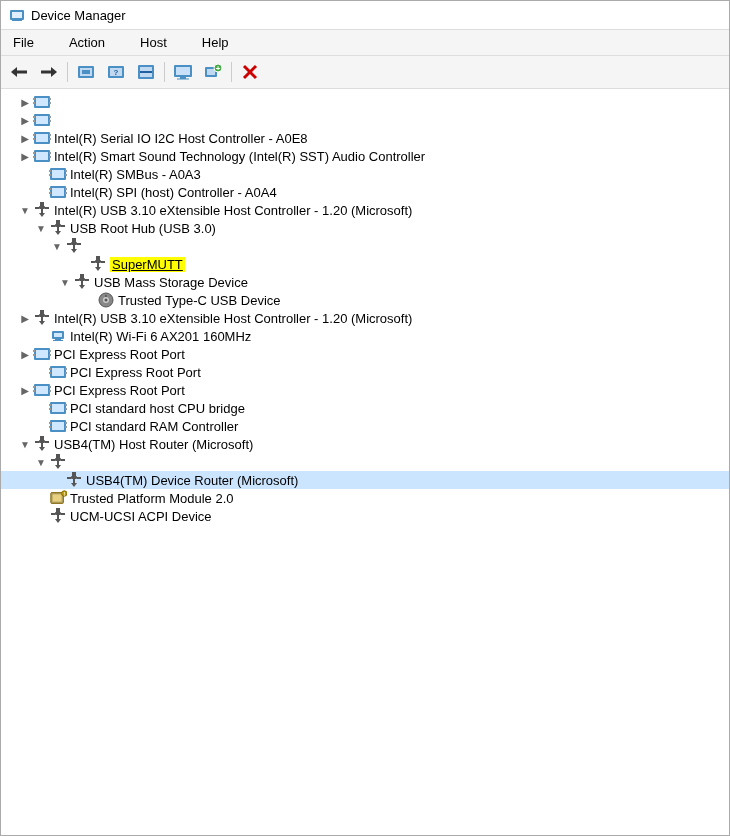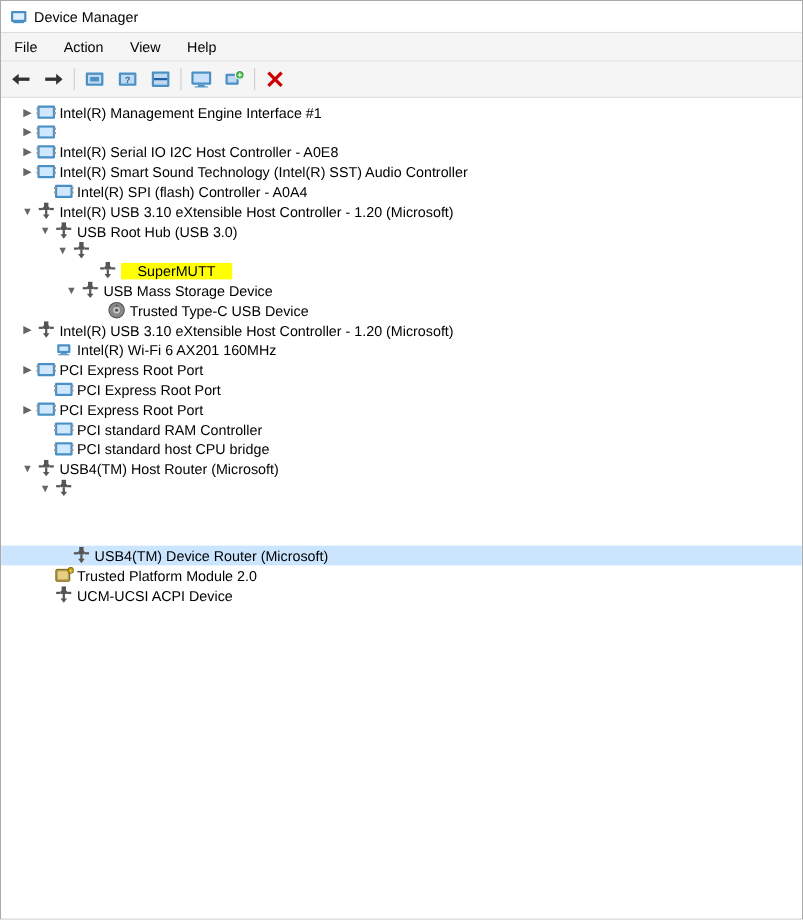--- a/index.html
+++ b/index.html
@@ -34,21 +34,21 @@
     .title-bar-text {
       font-size: 13px;
       font-weight: normal;
       color: #000;
     }
     .menu-bar {
       display: flex;
       align-items: center;
       padding: 2px 4px;
       border-bottom: 1px solid #ddd;
-      gap: 8px;
+      gap: 19px;
       background: #f5f5f5;
     }
     .menu-item {
       padding: 3px 8px;
       cursor: pointer;
       font-size: 13px;
       color: #000;
     }
     .toolbar {
       display: flex;
@@ -83,21 +83,20 @@
     }
     .tree-item {
       display: flex;
       align-items: center;
       padding: 1px 0;
       cursor: pointer;
       white-space: nowrap;
     }
     .tree-item.selected {
       background: #cce5ff;
-      margin-top: 43px;
     }
     .indent {
       display: inline-block;
       flex-shrink: 0;
     }
     .expand-icon {
       width: 16px;
       height: 16px;
       display: inline-flex;
       align-items: center;
@@ -114,42 +113,43 @@
       justify-content: center;
       flex-shrink: 0;
       margin-right: 3px;
     }
     .item-label {
       font-size: 13px;
       color: #000;
     }
     .supermutt-label {
       background: #ffff00;
-      padding: 0 15px;
+      padding: 0 2px;
+      text-decoration: underline;
     }
   </style>
 </head>
 <body>
 
 <div class="window">
 
   <div class="title-bar">
     <svg class="title-bar-icon" viewBox="0 0 16 16">
       <rect x="1" y="3" width="14" height="10" fill="#4a90c4" rx="1"></rect>
       <rect x="3" y="5" width="10" height="6" fill="#e0eeff"></rect>
       <rect x="5" y="12" width="6" height="2" fill="#4a90c4"></rect>
       <rect x="3" y="13" width="10" height="1" fill="#4a90c4"></rect>
     </svg>
     <span class="title-bar-text">Device Manager</span>
   </div>
 
   <div class="menu-bar">
     <span class="menu-item">File</span>
     <span class="menu-item">Action</span>
-    <span class="menu-item">View</span>
+    <span class="menu-item">Host</span>
     <span class="menu-item">Help</span>
   </div>
 
   <div class="toolbar">
 
     <button class="toolbar-btn" title="Back">
       <svg width="16" height="14" viewBox="0 0 16 14">
         <polygon points="6,2 0,7 6,12" fill="#333"></polygon>
         <rect x="5" y="5.5" width="11" height="3" fill="#333"></rect>
       </svg>
@@ -223,21 +223,20 @@
       <span class="item-icon">
         <svg width="18" height="14" viewBox="0 0 18 14">
             <rect x="1" y="1" width="16" height="12" fill="#4a90c4" rx="1"></rect>
             <rect x="3" y="3" width="12" height="8" fill="#d0e8ff"></rect>
             <rect x="0" y="3" width="2" height="2" fill="#999"></rect>
             <rect x="0" y="7" width="2" height="2" fill="#999"></rect>
             <rect x="16" y="3" width="2" height="2" fill="#999"></rect>
             <rect x="16" y="7" width="2" height="2" fill="#999"></rect>
           </svg>
       </span>
-      <span class="item-label">Intel(R) Management Engine Interface #1</span>
     </div>
 
     <div class="tree-item">
       <span class="indent" style="width:16px"></span>
       <span class="expand-icon">▶</span>
       <span class="item-icon">
         <svg width="18" height="14" viewBox="0 0 18 14">
             <rect x="1" y="1" width="16" height="12" fill="#4a90c4" rx="1"></rect>
             <rect x="3" y="3" width="12" height="8" fill="#d0e8ff"></rect>
             <rect x="0" y="3" width="2" height="2" fill="#999"></rect>
@@ -274,35 +273,50 @@
             <rect x="3" y="3" width="12" height="8" fill="#d0e8ff"></rect>
             <rect x="0" y="3" width="2" height="2" fill="#999"></rect>
             <rect x="0" y="7" width="2" height="2" fill="#999"></rect>
             <rect x="16" y="3" width="2" height="2" fill="#999"></rect>
             <rect x="16" y="7" width="2" height="2" fill="#999"></rect>
           </svg>
       </span>
       <span class="item-label">Intel(R) Smart Sound Technology (Intel(R) SST) Audio Controller</span>
     </div>
 
-
-    <div class="tree-item">
-      <span class="indent" style="width:32px"></span>
-      <span class="expand-icon" style="visibility:hidden">▶</span>
-      <span class="item-icon">
-        <svg width="18" height="14" viewBox="0 0 18 14">
-            <rect x="1" y="1" width="16" height="12" fill="#4a90c4" rx="1"></rect>
-            <rect x="3" y="3" width="12" height="8" fill="#d0e8ff"></rect>
-            <rect x="0" y="3" width="2" height="2" fill="#999"></rect>
-            <rect x="0" y="7" width="2" height="2" fill="#999"></rect>
-            <rect x="16" y="3" width="2" height="2" fill="#999"></rect>
-            <rect x="16" y="7" width="2" height="2" fill="#999"></rect>
-          </svg>
-      </span>
-      <span class="item-label">Intel(R) SPI (flash) Controller - A0A4</span>
+    <div class="tree-item">
+      <span class="indent" style="width:32px"></span>
+      <span class="expand-icon" style="visibility:hidden">▶</span>
+      <span class="item-icon">
+        <svg width="18" height="14" viewBox="0 0 18 14">
+            <rect x="1" y="1" width="16" height="12" fill="#4a90c4" rx="1"></rect>
+            <rect x="3" y="3" width="12" height="8" fill="#d0e8ff"></rect>
+            <rect x="0" y="3" width="2" height="2" fill="#999"></rect>
+            <rect x="0" y="7" width="2" height="2" fill="#999"></rect>
+            <rect x="16" y="3" width="2" height="2" fill="#999"></rect>
+            <rect x="16" y="7" width="2" height="2" fill="#999"></rect>
+          </svg>
+      </span>
+      <span class="item-label">Intel(R) SMBus - A0A3</span>
+    </div>
+
+    <div class="tree-item">
+      <span class="indent" style="width:32px"></span>
+      <span class="expand-icon" style="visibility:hidden">▶</span>
+      <span class="item-icon">
+        <svg width="18" height="14" viewBox="0 0 18 14">
+            <rect x="1" y="1" width="16" height="12" fill="#4a90c4" rx="1"></rect>
+            <rect x="3" y="3" width="12" height="8" fill="#d0e8ff"></rect>
+            <rect x="0" y="3" width="2" height="2" fill="#999"></rect>
+            <rect x="0" y="7" width="2" height="2" fill="#999"></rect>
+            <rect x="16" y="3" width="2" height="2" fill="#999"></rect>
+            <rect x="16" y="7" width="2" height="2" fill="#999"></rect>
+          </svg>
+      </span>
+      <span class="item-label">Intel(R) SPI (host) Controller - A0A4</span>
     </div>
 
     <div class="tree-item">
       <span class="indent" style="width:16px"></span>
       <span class="expand-icon">▼</span>
       <span class="item-icon">
         <svg width="14" height="16" viewBox="0 0 14 16">
             <rect x="5" y="0" width="4" height="5" fill="#555"></rect>
             <rect x="4" y="4" width="6" height="3" fill="#555" rx="1"></rect>
             <rect x="6" y="7" width="2" height="6" fill="#555"></rect>
@@ -476,37 +490,37 @@
       <span class="item-icon">
         <svg width="18" height="14" viewBox="0 0 18 14">
             <rect x="1" y="1" width="16" height="12" fill="#4a90c4" rx="1"></rect>
             <rect x="3" y="3" width="12" height="8" fill="#d0e8ff"></rect>
             <rect x="0" y="3" width="2" height="2" fill="#999"></rect>
             <rect x="0" y="7" width="2" height="2" fill="#999"></rect>
             <rect x="16" y="3" width="2" height="2" fill="#999"></rect>
             <rect x="16" y="7" width="2" height="2" fill="#999"></rect>
           </svg>
       </span>
+      <span class="item-label">PCI standard host CPU bridge</span>
+    </div>
+
+    <div class="tree-item">
+      <span class="indent" style="width:32px"></span>
+      <span class="expand-icon" style="visibility:hidden">▶</span>
+      <span class="item-icon">
+        <svg width="18" height="14" viewBox="0 0 18 14">
+            <rect x="1" y="1" width="16" height="12" fill="#4a90c4" rx="1"></rect>
+            <rect x="3" y="3" width="12" height="8" fill="#d0e8ff"></rect>
+            <rect x="0" y="3" width="2" height="2" fill="#999"></rect>
+            <rect x="0" y="7" width="2" height="2" fill="#999"></rect>
+            <rect x="16" y="3" width="2" height="2" fill="#999"></rect>
+            <rect x="16" y="7" width="2" height="2" fill="#999"></rect>
+          </svg>
+      </span>
       <span class="item-label">PCI standard RAM Controller</span>
-    </div>
-
-    <div class="tree-item">
-      <span class="indent" style="width:32px"></span>
-      <span class="expand-icon" style="visibility:hidden">▶</span>
-      <span class="item-icon">
-        <svg width="18" height="14" viewBox="0 0 18 14">
-            <rect x="1" y="1" width="16" height="12" fill="#4a90c4" rx="1"></rect>
-            <rect x="3" y="3" width="12" height="8" fill="#d0e8ff"></rect>
-            <rect x="0" y="3" width="2" height="2" fill="#999"></rect>
-            <rect x="0" y="7" width="2" height="2" fill="#999"></rect>
-            <rect x="16" y="3" width="2" height="2" fill="#999"></rect>
-            <rect x="16" y="7" width="2" height="2" fill="#999"></rect>
-          </svg>
-      </span>
-      <span class="item-label">PCI standard host CPU bridge</span>
     </div>
 
     <div class="tree-item">
       <span class="indent" style="width:16px"></span>
       <span class="expand-icon">▼</span>
       <span class="item-icon">
         <svg width="14" height="16" viewBox="0 0 14 16">
             <rect x="5" y="0" width="4" height="5" fill="#555"></rect>
             <rect x="4" y="4" width="6" height="3" fill="#555" rx="1"></rect>
             <rect x="6" y="7" width="2" height="6" fill="#555"></rect>

